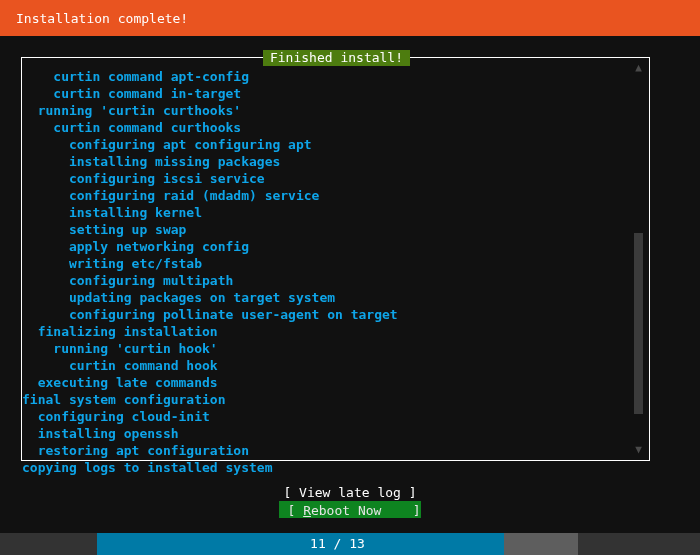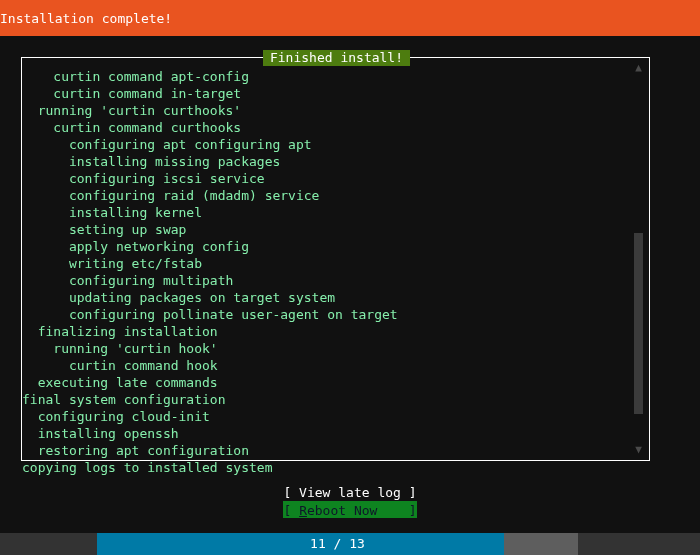--- a/index.html
+++ b/index.html
@@ -22,20 +22,21 @@
   
   .header {
     position: absolute;
     left: 0; top: 0;
     width: 700px; height: 36px;
     background: #e95420;
     display: flex;
     align-items: center;
   }
   .header-title {
+    margin-left: 16px;
     color: #ffffff;
     font-size: 13px;
     letter-spacing: 0px;
     white-space: pre;
   }
 
   
   .logbox {
     position: absolute;
     left: 21px;
@@ -65,21 +66,22 @@
     line-height: 16px;
     white-space: pre;
   }
 
   .log-lines {
     position: absolute;
     left: 0px;
     top: 10px;
     width: 612px;
     white-space: pre;
-    color: #86efac;
+    color: #0ea5e9;
+    font-weight: bold;
   }
   .log-line {
     height: 17px;
     line-height: 17px;
     white-space: pre;
     padding-left: 0px;
   }
 
   
   .scrollbar {
@@ -133,22 +135,22 @@
     white-space: pre;
     color: #ffffff;
     background: transparent;
     font-size: 13px;
     padding: 0;
     border: none;
     font-family: inherit;
   }
   .btn.selected {
     background: #0e8420;
-    color: #0f172a;
-    padding: 1px 0 2px 0;
+    color: #e5e5e5;
+    padding: 1px 0 2px 8px;
   }
   .btn u { text-decoration: underline; }
 
   
   .progress-wrap {
     position: absolute;
     left: 0;
     bottom: 0;
     width: 700px;
     height: 22px;

